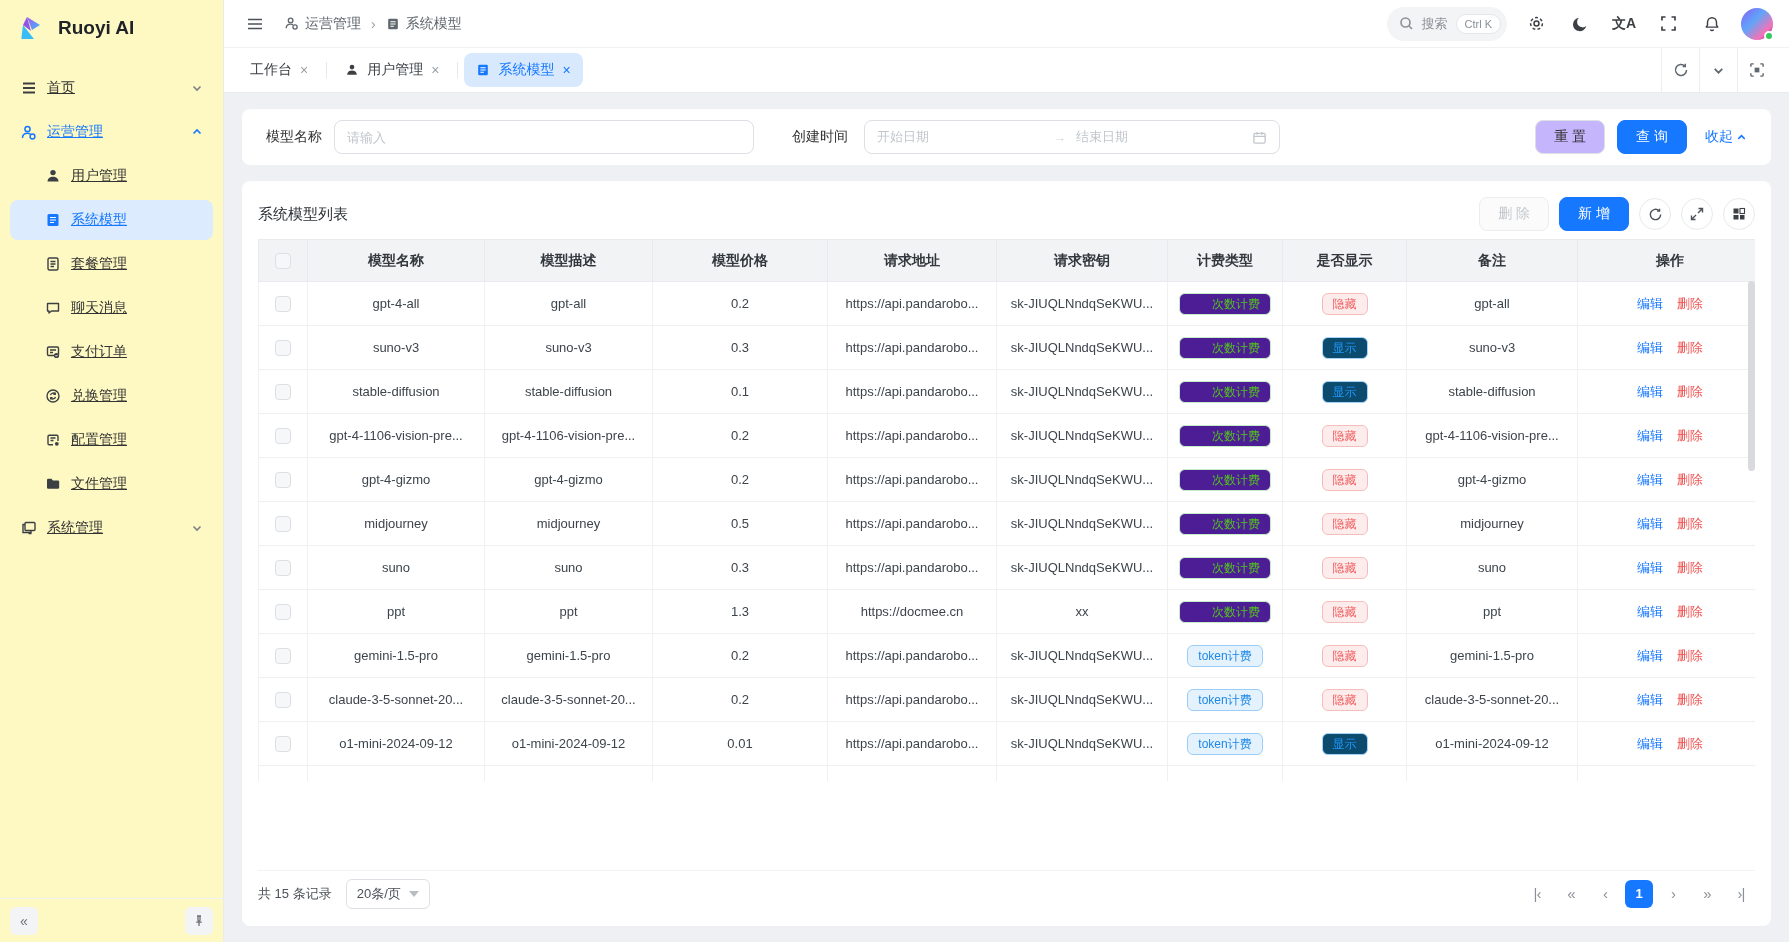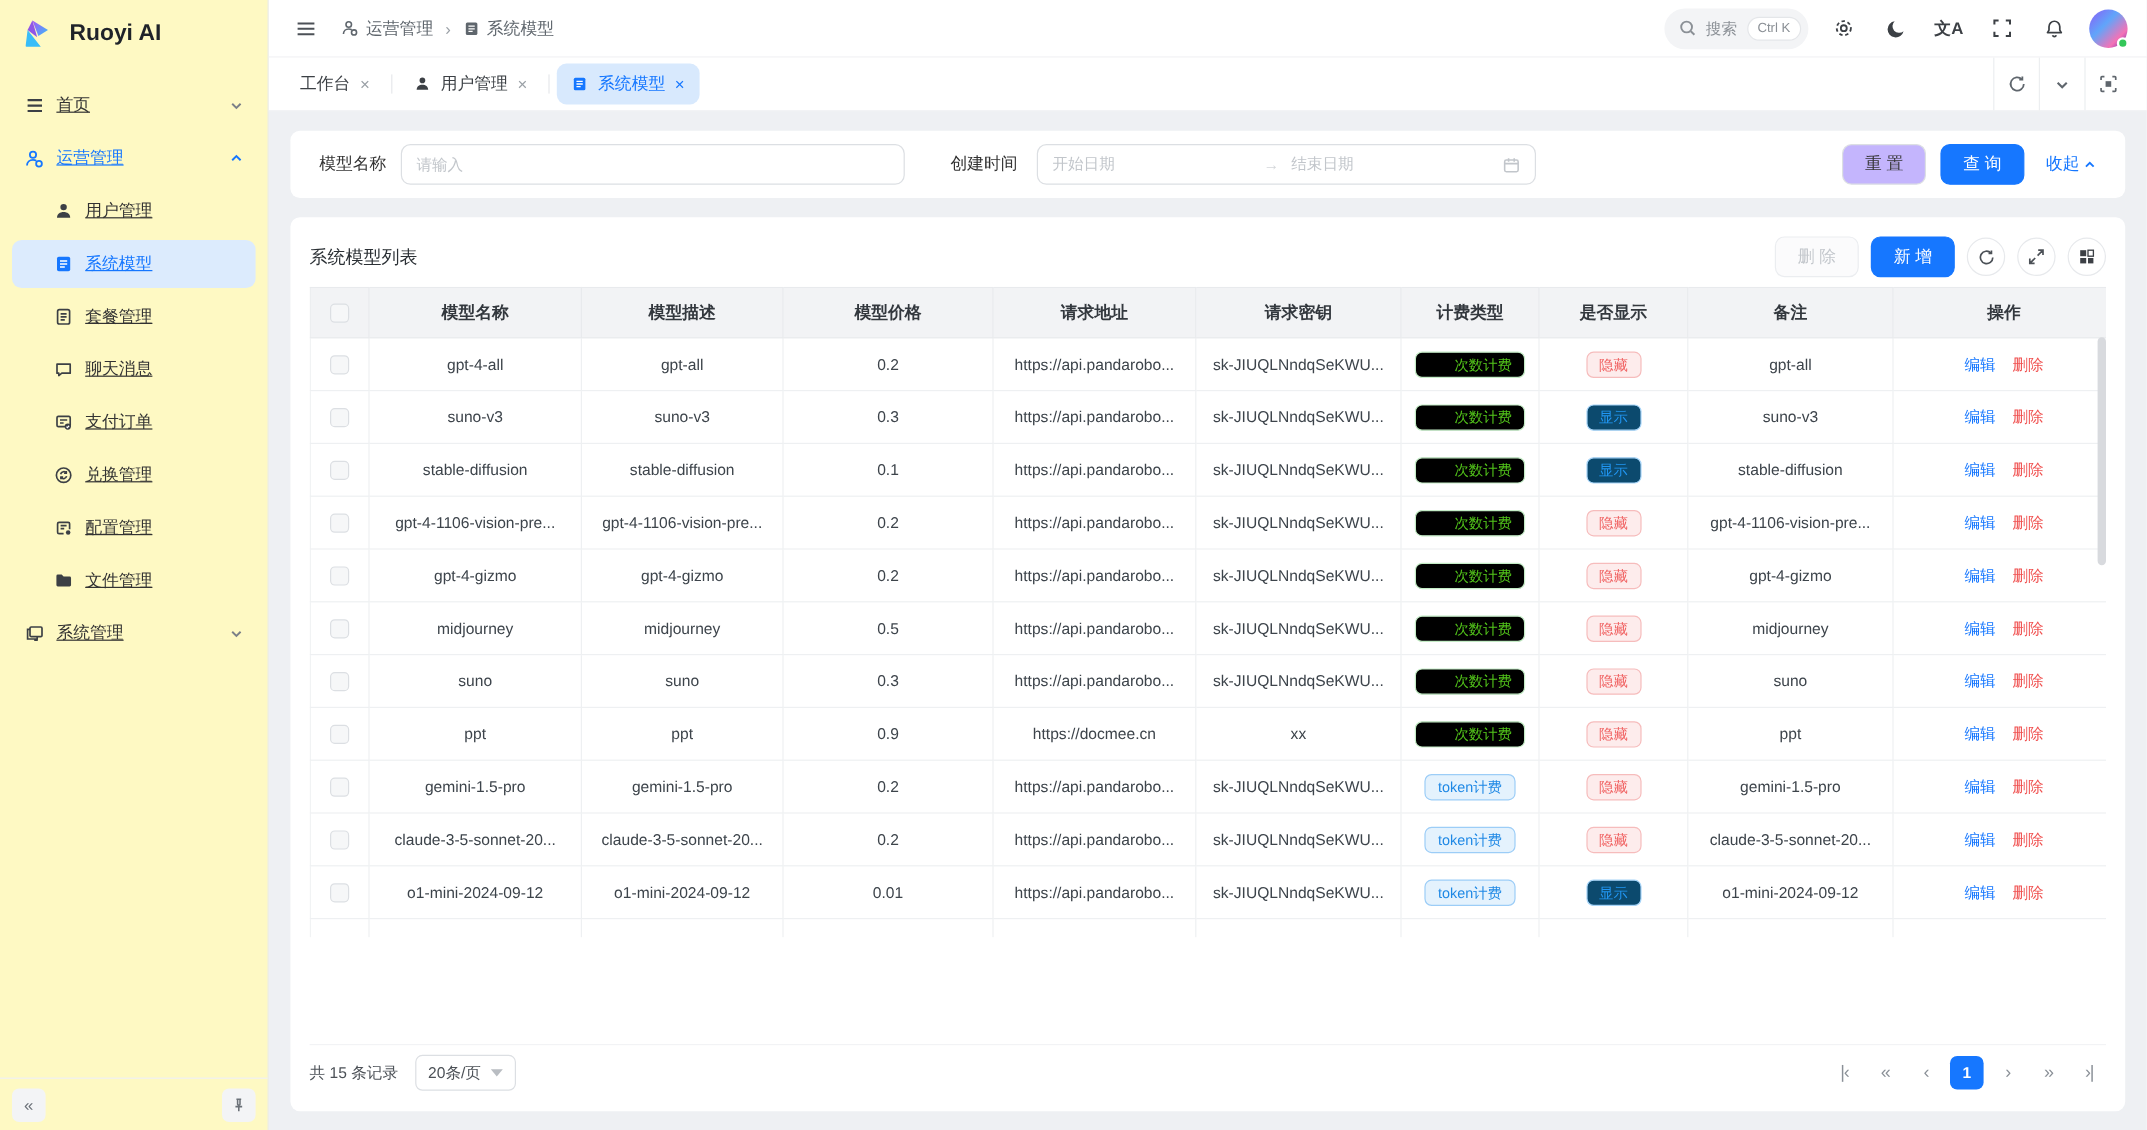--- a/index.html
+++ b/index.html
@@ -71,21 +71,21 @@
   .table-title { font-size:15px; color:#2b3035; }
   .table-tools { margin-left:auto; display:flex; align-items:center; gap:10px; }
   .tool-circle { width:32px; height:32px; border:1px solid #e7e9ec; border-radius:50%; display:flex; align-items:center; justify-content:center; color:#4c5157; cursor:pointer; background:#fff; }
   .table-wrap { position:relative; flex:1; overflow:hidden; margin-top:4px; }
   table { width:100%; border-collapse:collapse; table-layout:fixed; }
   thead th { background:#f2f3f5; height:42px; font-size:14px; font-weight:bold; color:#33383e; border:1px solid #e8eaed; text-align:center; }
   tbody td { height:44px; font-size:13px; color:#3d444b; border:1px solid #eef0f2; border-top:none; text-align:center; background:#fff; overflow:hidden; white-space:nowrap; text-overflow:ellipsis; padding:0 6px; }
   tbody tr.partial td { height:15px; border-bottom:none; }
   .checkbox { width:16px; height:16px; border:1px solid #dcdfe3; background:#f6f7f8; border-radius:4px; display:inline-block; vertical-align:middle; cursor:pointer; }
   .badge { display:inline-block; font-size:12px; padding:4px 10px; border-radius:6px; line-height:1; }
-  .badge-count { color:#52c41a; background:#000000; border:1px solid #c4ecc6;padding-left:32px; }
+  .badge-count { color:#52c41a; background:#4c1d95; border:1px solid #c4ecc6;padding-left:32px; }
   .badge-token { color:#1e88e5; background:#e4f2fd; border:1px solid #9ccdf7; }
   .badge-hidden { color:#f05f5f; background:#fdecec; border:1px solid #f6bcbc; }
   .badge-visible { color:#2196f3; background:#0c4a6e; border:1px solid #a6d4f8; }
   .op-link { font-size:13px; cursor:pointer; margin:0 7px; }
   .op-edit { color:#1677ff; }
   .op-del { color:#f0504f; }
   .vscroll { position:absolute; top:42px; right:0; width:7px; height:190px; background:#d8dade; border-radius:4px; }
 
   
   .table-footer { height:46px; display:flex; align-items:center; flex-shrink:0; border-top:1px solid #f2f3f5; }
@@ -545,21 +545,21 @@
                   <td>sk-JIUQLNndqSeKWU...</td>
                   <td><span class="badge badge-count">次数计费</span></td>
                   <td><span class="badge badge-hidden">隐藏</span></td>
                   <td>suno</td>
                   <td><span class="op-link op-edit">编辑</span><span class="op-link op-del">删除</span></td>
                 </tr>
                 <tr>
                   <td><span class="checkbox"></span></td>
                   <td>ppt</td>
                   <td>ppt</td>
-                  <td>0.9</td>
+                  <td>1.3</td>
                   <td>https://docmee.cn</td>
                   <td>xx</td>
                   <td><span class="badge badge-count">次数计费</span></td>
                   <td><span class="badge badge-hidden">隐藏</span></td>
                   <td>ppt</td>
                   <td><span class="op-link op-edit">编辑</span><span class="op-link op-del">删除</span></td>
                 </tr>
                 <tr>
                   <td><span class="checkbox"></span></td>
                   <td>gemini-1.5-pro</td>

